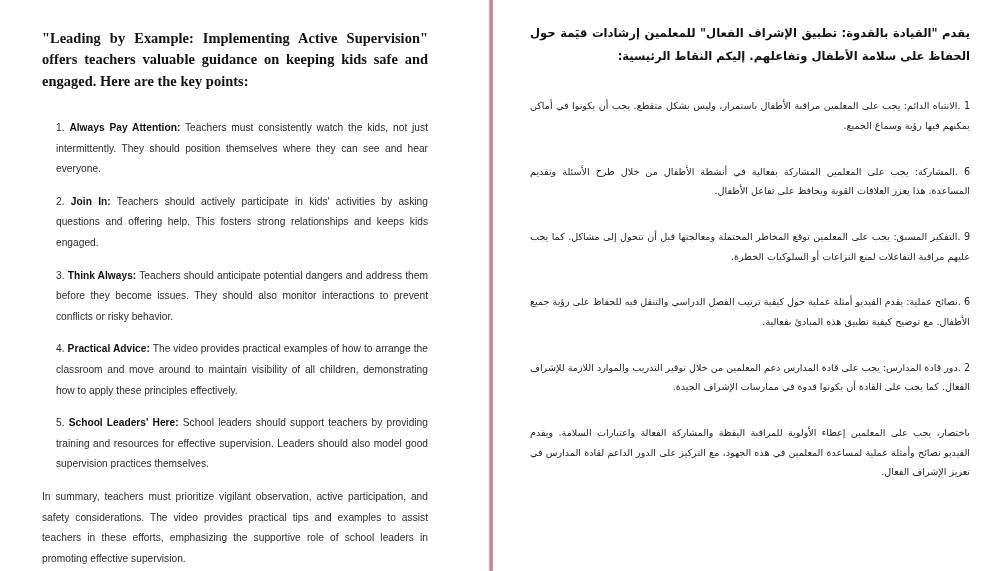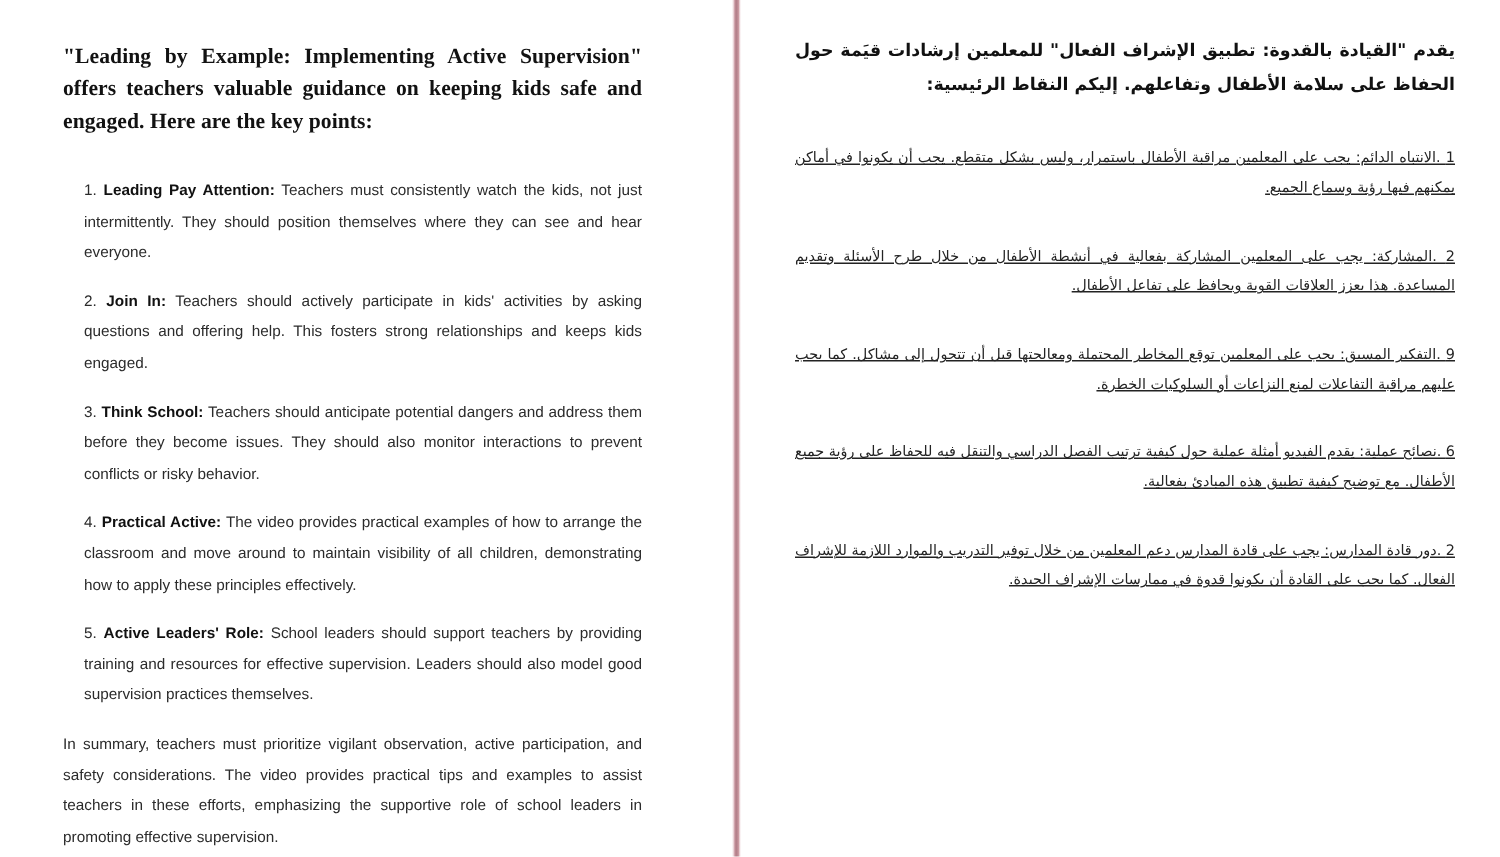--- a/index.html
+++ b/index.html
@@ -125,21 +125,20 @@
   }
   .ar-item {
     font-family: "DejaVu Sans", "Liberation Sans", sans-serif;
     font-size: 9.6px;
     line-height: 2.05;
     text-align: justify;
     text-align-last: right;
     color: #232323;
     margin: 12px 0 26px 0;
     direction: rtl;
-    text-decoration: underline;
   }
   .ar-summary {
     font-family: "DejaVu Sans", "Liberation Sans", sans-serif;
     font-size: 9.6px;
     line-height: 2.05;
     text-align: justify;
     text-align-last: right;
     color: #232323;
     margin: 10px 0 0 0;
     direction: rtl;
@@ -150,57 +149,58 @@
 
 <div class="page">
 
   <div class="col col-en">
 
     <p class="en-heading">"Leading by Example: Implementing Active Supervision" offers teachers valuable guidance on keeping kids safe and engaged. Here are the key points:</p>
 
     <ul class="en-list">
       <li class="en-item">
         <span class="num">1.</span>
-        <span class="lead">Leading Pay Attention:</span>
+        <span class="lead">Always Pay Attention:</span>
         <span>Teachers must consistently watch the kids, not just intermittently. They should position themselves where they can see and hear everyone.</span>
       </li>
       <li class="en-item">
         <span class="num">2.</span>
         <span class="lead">Join In:</span>
         <span>Teachers should actively participate in kids' activities by asking questions and offering help. This fosters strong relationships and keeps kids engaged.</span>
       </li>
       <li class="en-item">
         <span class="num">3.</span>
-        <span class="lead">Think School:</span>
+        <span class="lead">Think Always:</span>
         <span>Teachers should anticipate potential dangers and address them before they become issues. They should also monitor interactions to prevent conflicts or risky behavior.</span>
       </li>
       <li class="en-item">
         <span class="num">4.</span>
-        <span class="lead">Practical Active:</span>
+        <span class="lead">Practical Advice:</span>
         <span>The video provides practical examples of how to arrange the classroom and move around to maintain visibility of all children, demonstrating how to apply these principles effectively.</span>
       </li>
       <li class="en-item">
         <span class="num">5.</span>
-        <span class="lead">Active Leaders' Role:</span>
+        <span class="lead">School Leaders' Here:</span>
         <span>School leaders should support teachers by providing training and resources for effective supervision. Leaders should also model good supervision practices themselves.</span>
       </li>
     </ul>
 
     <p class="en-summary">In summary, teachers must prioritize vigilant observation, active participation, and safety considerations. The video provides practical tips and examples to assist teachers in these efforts, emphasizing the supportive role of school leaders in promoting effective supervision.</p>
   </div>
 
   <div class="divider"></div>
 
   <div class="col col-ar">
 
     <p class="ar-heading">يقدم "القيادة بالقدوة: تطبيق الإشراف الفعال" للمعلمين إرشادات قيَمة حول الحفاظ على سلامة الأطفال وتفاعلهم. إليكم النقاط الرئيسية:</p>
 
     <ul class="ar-list">
       <li class="ar-item">1 .الانتباه الدائم: يجب على المعلمين مراقبة الأطفال باستمرار، وليس بشكل متقطع. يجب أن يكونوا في أماكن يمكنهم فيها رؤية وسماع الجميع.</li>
-      <li class="ar-item">2 .المشاركة: يجب على المعلمين المشاركة بفعالية في أنشطة الأطفال من خلال طرح الأسئلة وتقديم المساعدة. هذا يعزز العلاقات القوية ويحافظ على تفاعل الأطفال.</li>
+      <li class="ar-item">6 .المشاركة: يجب على المعلمين المشاركة بفعالية في أنشطة الأطفال من خلال طرح الأسئلة وتقديم المساعدة. هذا يعزز العلاقات القوية ويحافظ على تفاعل الأطفال.</li>
       <li class="ar-item">9 .التفكير المسبق: يجب على المعلمين توقع المخاطر المحتملة ومعالجتها قبل أن تتحول إلى مشاكل. كما يجب عليهم مراقبة التفاعلات لمنع النزاعات أو السلوكيات الخطرة.</li>
       <li class="ar-item">6 .نصائح عملية: يقدم الفيديو أمثلة عملية حول كيفية ترتيب الفصل الدراسي والتنقل فيه للحفاظ على رؤية جميع الأطفال. مع توضيح كيفية تطبيق هذه المبادئ بفعالية.</li>
       <li class="ar-item">2 .دور قادة المدارس: يجب على قادة المدارس دعم المعلمين من خلال توفير التدريب والموارد اللازمة للإشراف الفعال. كما يجب على القادة أن يكونوا قدوة في ممارسات الإشراف الجيدة.</li>
     </ul>
 
+    <p class="ar-summary">باختصار، يجب على المعلمين إعطاء الأولوية للمراقبة اليقظة والمشاركة الفعالة واعتبارات السلامة. ويقدم الفيديو نصائح وأمثلة عملية لمساعدة المعلمين في هذه الجهود، مع التركيز على الدور الداعم لقادة المدارس في تعزيز الإشراف الفعال.</p>
   </div>
 
 </div>
 
 </body></html>

